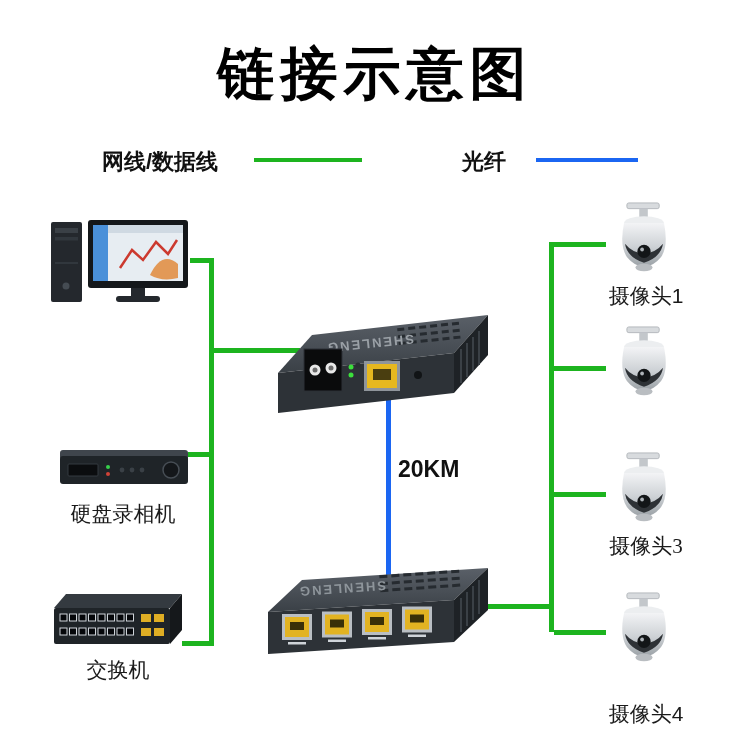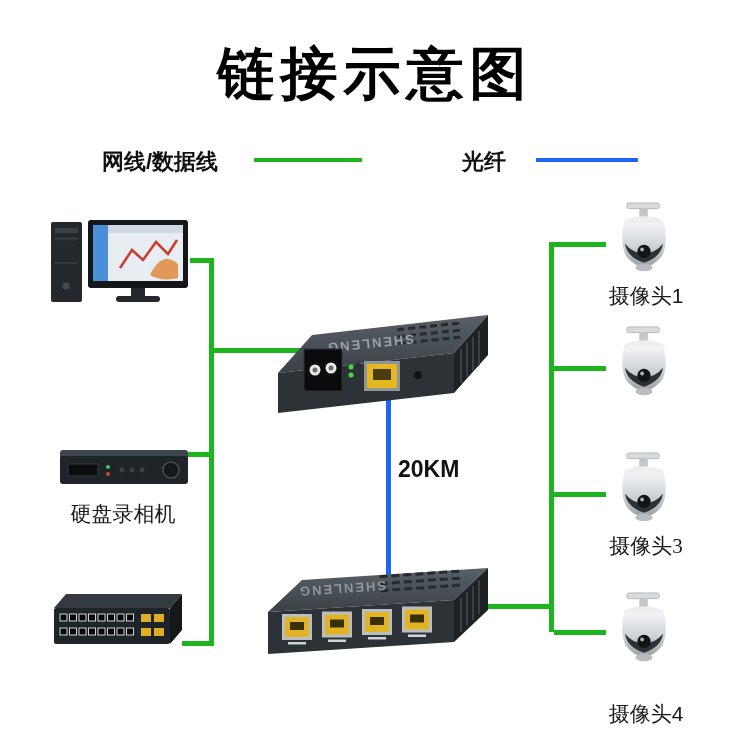--- a/index.html
+++ b/index.html
@@ -117,20 +117,21 @@
           <rect x="78.5" y="40" width="7" height="7"></rect>
       </g>
       <g fill="#dfae24">
         <rect x="93" y="26" width="10" height="8"></rect>
           <rect x="106" y="26" width="10" height="8"></rect>
         <rect x="93" y="40" width="10" height="8"></rect>
           <rect x="106" y="40" width="10" height="8"></rect>
       </g>
     </svg>
   </div>
+  <div class="dev-label" style="left:58px;top:656px;width:120px;">交换机</div>
 
   <div class="abs" style="left:258px;top:295px;">
     <svg viewBox="0 0 232 132" width="232" height="132">
       <polygon points="20,78 54,40 230,20 196,58" fill="url(#gTop)"></polygon>
       <polygon points="20,78 196,58 196,98 20,118" fill="#2d3237"></polygon>
       <polygon points="196,58 230,20 230,60 196,98" fill="#1e2226"></polygon>
       <g stroke="#3a4046" stroke-width="2">
         <line x1="203" y1="54" x2="203" y2="88"></line>
         <line x1="209" y1="48" x2="209" y2="82"></line>
         <line x1="215" y1="42" x2="215" y2="76"></line>

